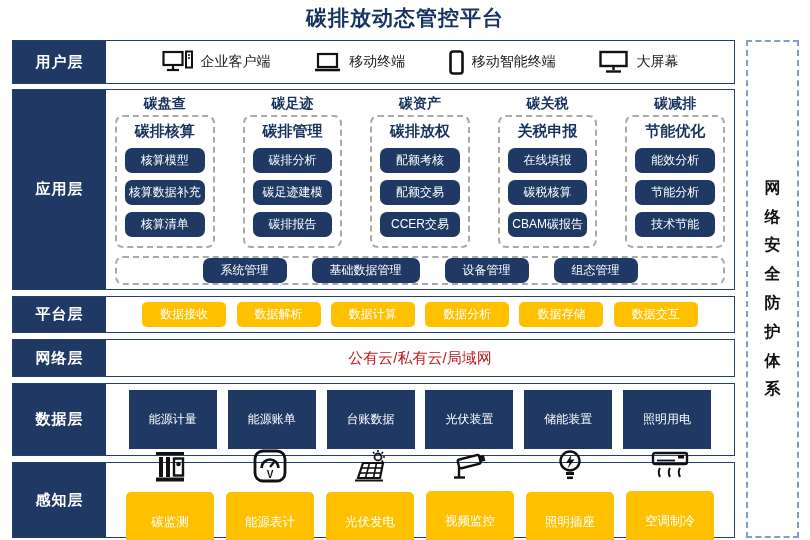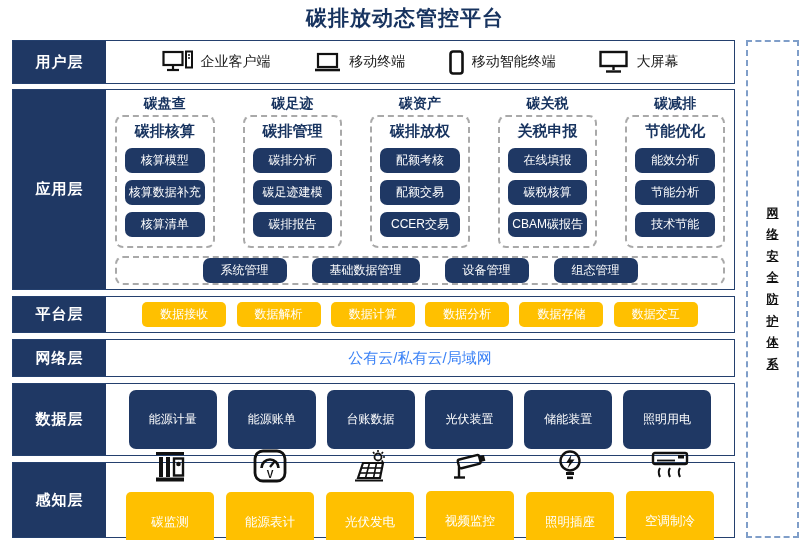--- a/index.html
+++ b/index.html
@@ -28,36 +28,36 @@
         padding:4px 2px;margin:7px 3px 0;white-space:nowrap;overflow:hidden;}
   .common-box{border:2px dashed #a9a9a9;border-radius:8px;margin-top:8px;flex:1;
               display:flex;align-items:flex-start;justify-content:center;gap:25px;}
   .common-box .pill{margin:0;padding:4px 18px;}
   
   .plat-content{display:flex;align-items:center;justify-content:space-evenly;padding:0 26px;}
   .amber-pill{background:#ffc000;color:#fff;font-size:12px;border-radius:5px;
               padding:4px 0;width:84px;text-align:center;white-space:nowrap;}
   
   .net-content{display:flex;align-items:center;justify-content:center;
-               font-size:15px;color:#3b82f6;text-align:center;}
+               font-size:15px;color:#b91c1c;text-align:center;}
   
   .data-content{display:flex;flex-direction:column;justify-content:center;gap:9px;padding:0 12px;}
   .data-row{display:flex;justify-content:space-evenly;}
-  .data-pill{background:#1f3864;color:#fff;font-size:12px;border-radius:7px;
+  .data-pill{background:#1f3864;color:#fff;font-size:12px;border-radius:0;
              padding:21px 0;width:88px;text-align:center;white-space:nowrap;}
   
   .perc-content{display:flex;align-items:center;justify-content:space-evenly;padding:2px 8px 0;}
   .perc-item{display:flex;flex-direction:column;align-items:center;gap:9px;}
   .perc-pill{width:88px;padding:22px 0;font-size:12.5px;}
   
   .security{position:absolute;left:746px;top:40px;width:53px;height:498px;
             border:2px dashed #7f9ec9;box-sizing:border-box;
             display:flex;align-items:center;justify-content:center;background:#fff;}
-  .security-text{width:18px;font-size:12px;font-weight:bold;color:#111;
-                 line-height:1.8;text-align:center;word-break:break-all;text-decoration:underline;}
+  .security-text{width:18px;font-size:16px;font-weight:bold;color:#111;
+                 line-height:1.8;text-align:center;word-break:break-all;}
   .icon{display:inline-flex;align-items:center;justify-content:center;}
   svg{display:block;}
 </style>
 </head>
 <body>
 
 <div class="page">
 
   <div class="title">碳排放动态管控平台</div>
 

